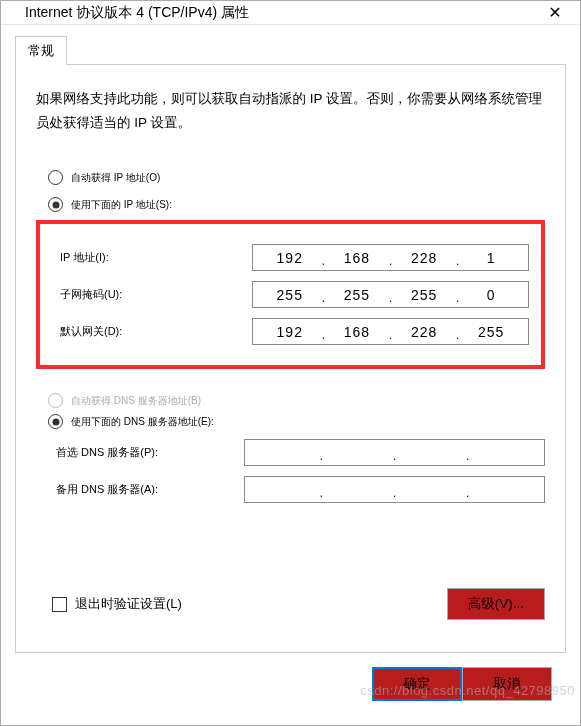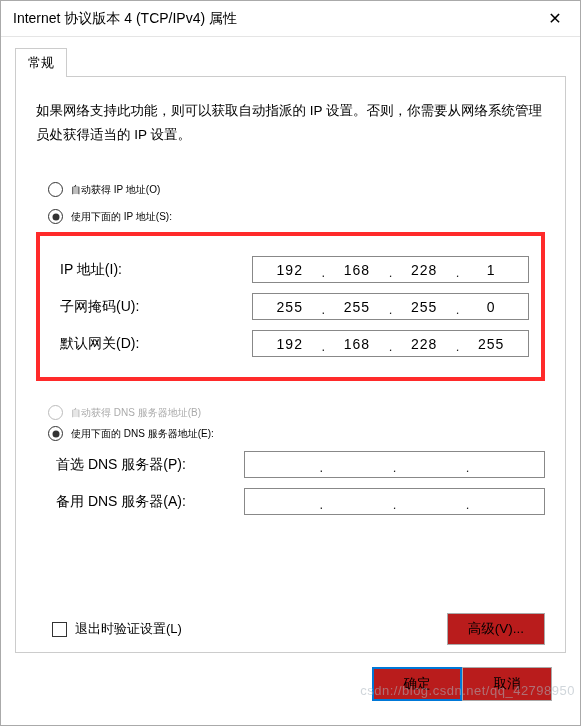--- a/index.html
+++ b/index.html
@@ -17,25 +17,25 @@
     }
     .window {
       width: 581px;
       height: 726px;
       background: #fff;
       border: 1px solid #aaa;
       display: flex;
       flex-direction: column;
     }
     .titlebar {
-      height: 36px;
+      height: 24px;
       display: flex;
       align-items: center;
       justify-content: space-between;
-      padding: 0 2px 0 12px;
+      padding: 0 2px 0 24px;
       border-bottom: 1px solid #e5e5e5;
     }
     .titlebar-text {
       font-size: 14px;
     }
     .close-btn {
       width: 46px;
       height: 36px;
       display: flex;
       align-items: center;
@@ -60,21 +60,21 @@
       border-bottom: none;
       padding: 5px 12px;
       background: #fff;
       position: relative;
       top: 1px;
       cursor: pointer;
     }
     .tab-panel {
       border: 1px solid #ccc;
       flex: 1;
-      padding: 22px 20px 7px 20px;
+      padding: 22px 20px 32px 20px;
       display: flex;
       flex-direction: column;
     }
     .description {
       font-size: 13.5px;
       line-height: 1.75;
       margin-bottom: 30px;
     }
     .radio-row {
       display: flex;
@@ -117,21 +117,21 @@
       margin: 2px 0 14px 0;
     }
     .field-row {
       display: flex;
       align-items: center;
       margin: 10px 0;
       gap: 8px;
     }
     .field-label {
       width: 200px;
-      font-size: 14px;
+      font-size: 11px;
       padding-left: 20px;
     }
     .highlight-box .field-label {
       padding-left: 8px;
       width: 192px;
     }
     .ip-input {
       flex: 1;
       border: 1px solid #888;
       height: 27px;

